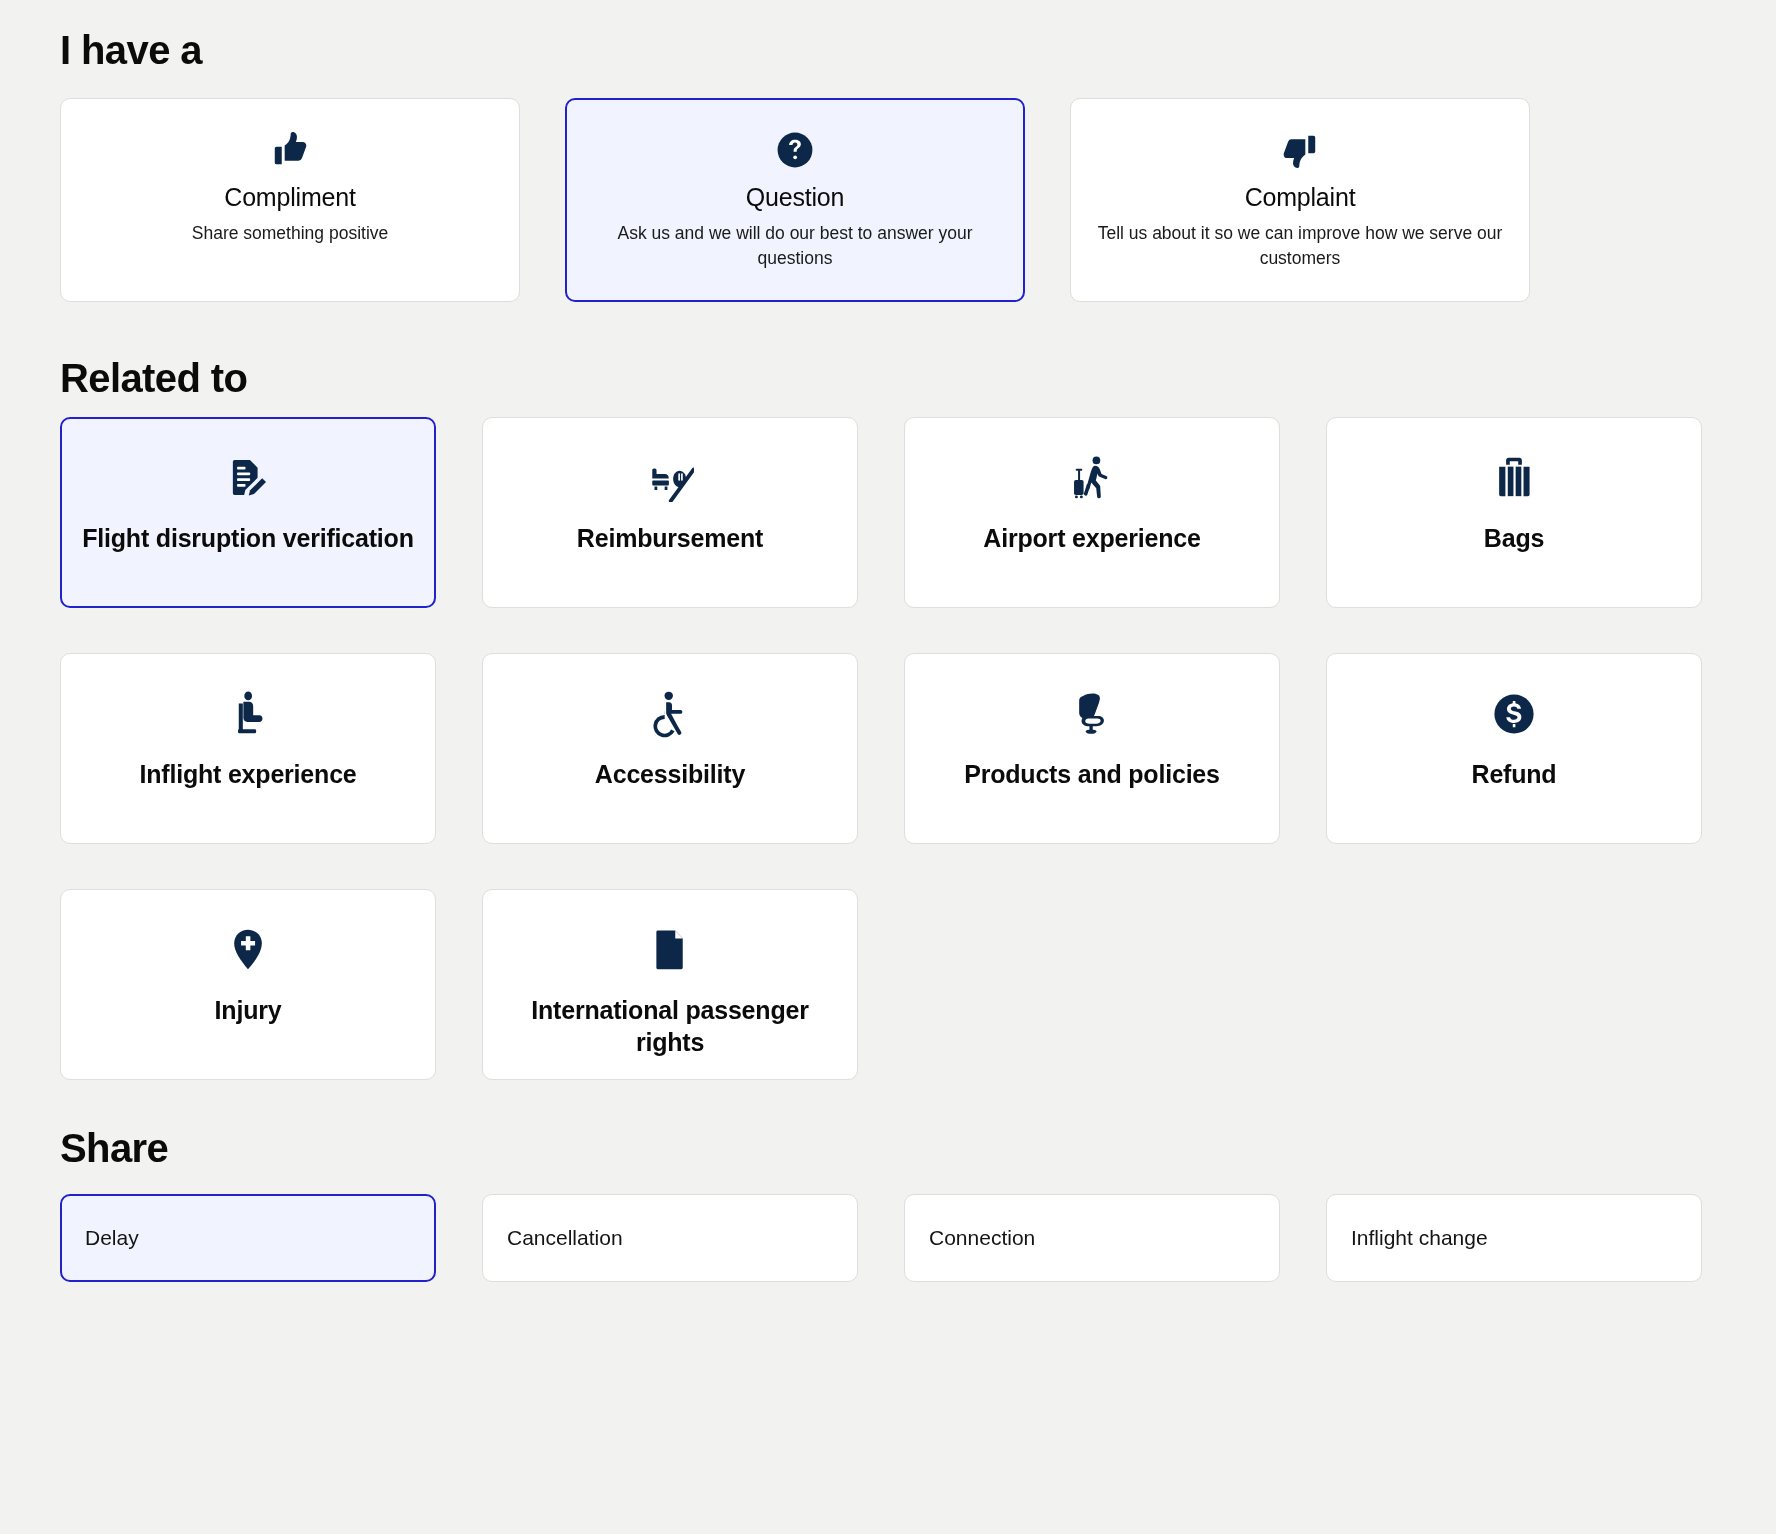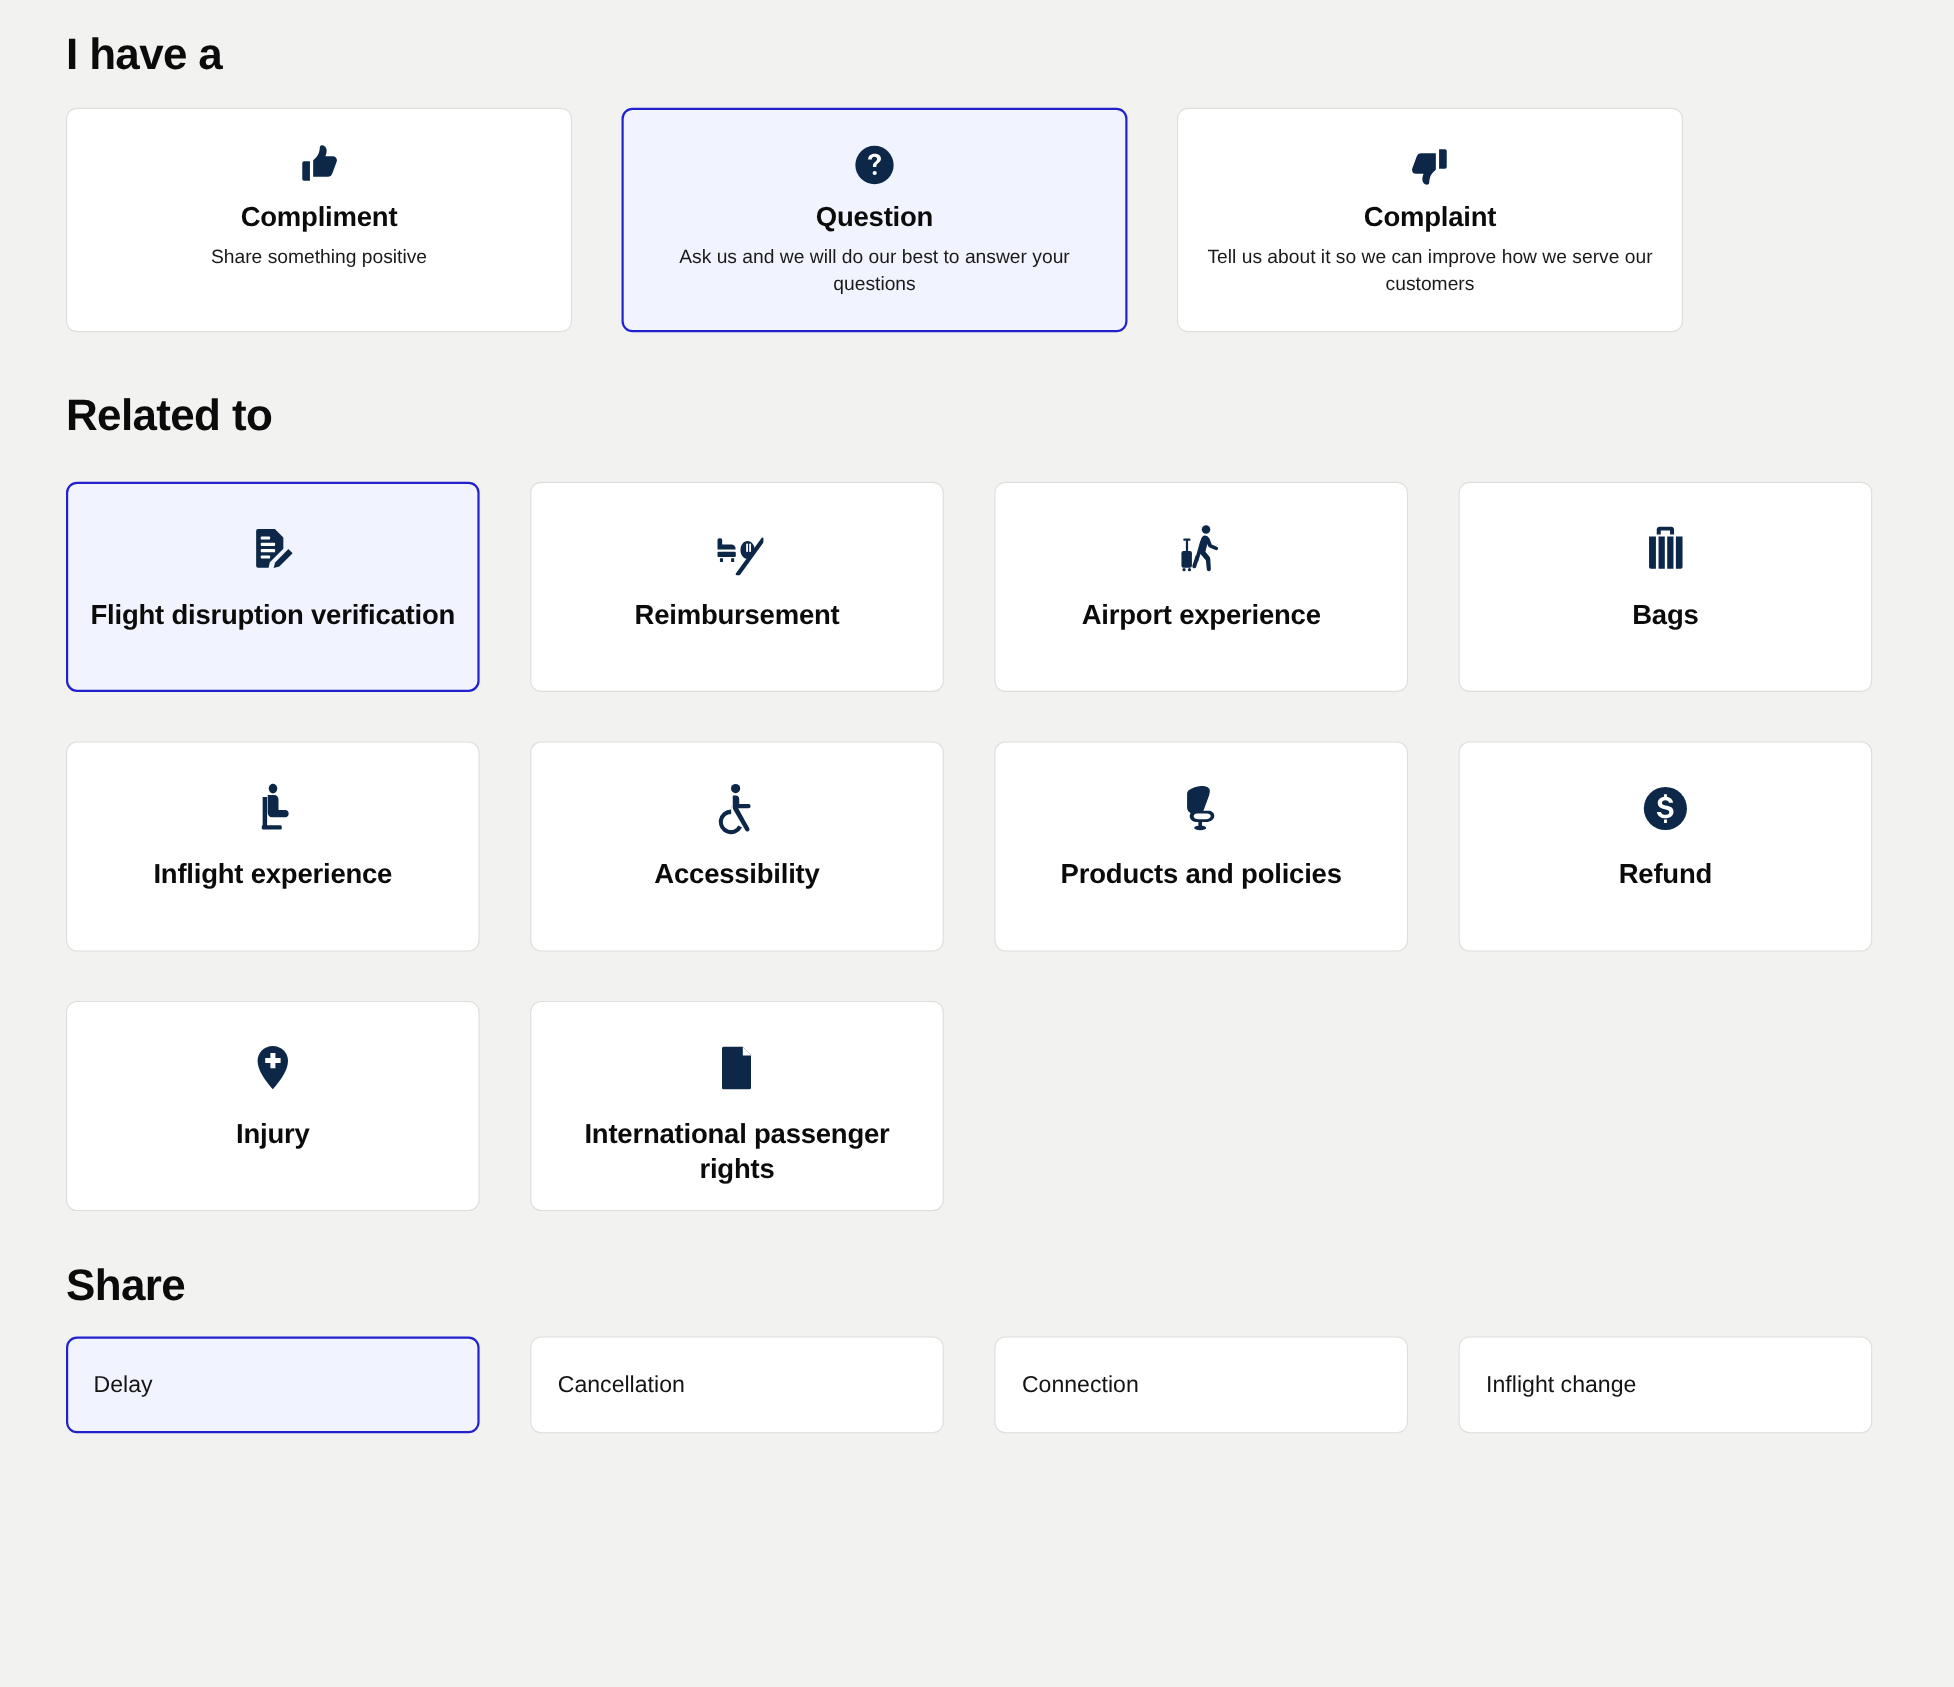--- a/index.html
+++ b/index.html
@@ -67,42 +67,42 @@
   .have-icon {
     height: 46px;
     display: flex;
     align-items: center;
     justify-content: center;
     margin-bottom: 10px;
   }
 
   .have-title {
     font-size: 25px;
-    font-weight: 700;
+    font-weight: 400;
     color: #0b0b0b;
     letter-spacing: -0.2px;
     margin-bottom: 9px;
     line-height: 1.15;
   }
 
   .have-sub {
     font-size: 17.5px;
     font-weight: 400;
     color: #1a1a1a;
     line-height: 1.45;
     max-width: 420px;
   }
 
   
   .related-grid {
     display: grid;
     grid-template-columns: repeat(4, 376px);
     column-gap: 46px;
     row-gap: 45px;
-    margin-top: 40px;
+    margin-top: 19px;
   }
 
   .rel-card {
     background: #ffffff;
     border: 1px solid #dededa;
     border-radius: 10px;
     height: 191px;
     display: flex;
     flex-direction: column;
     align-items: center;

